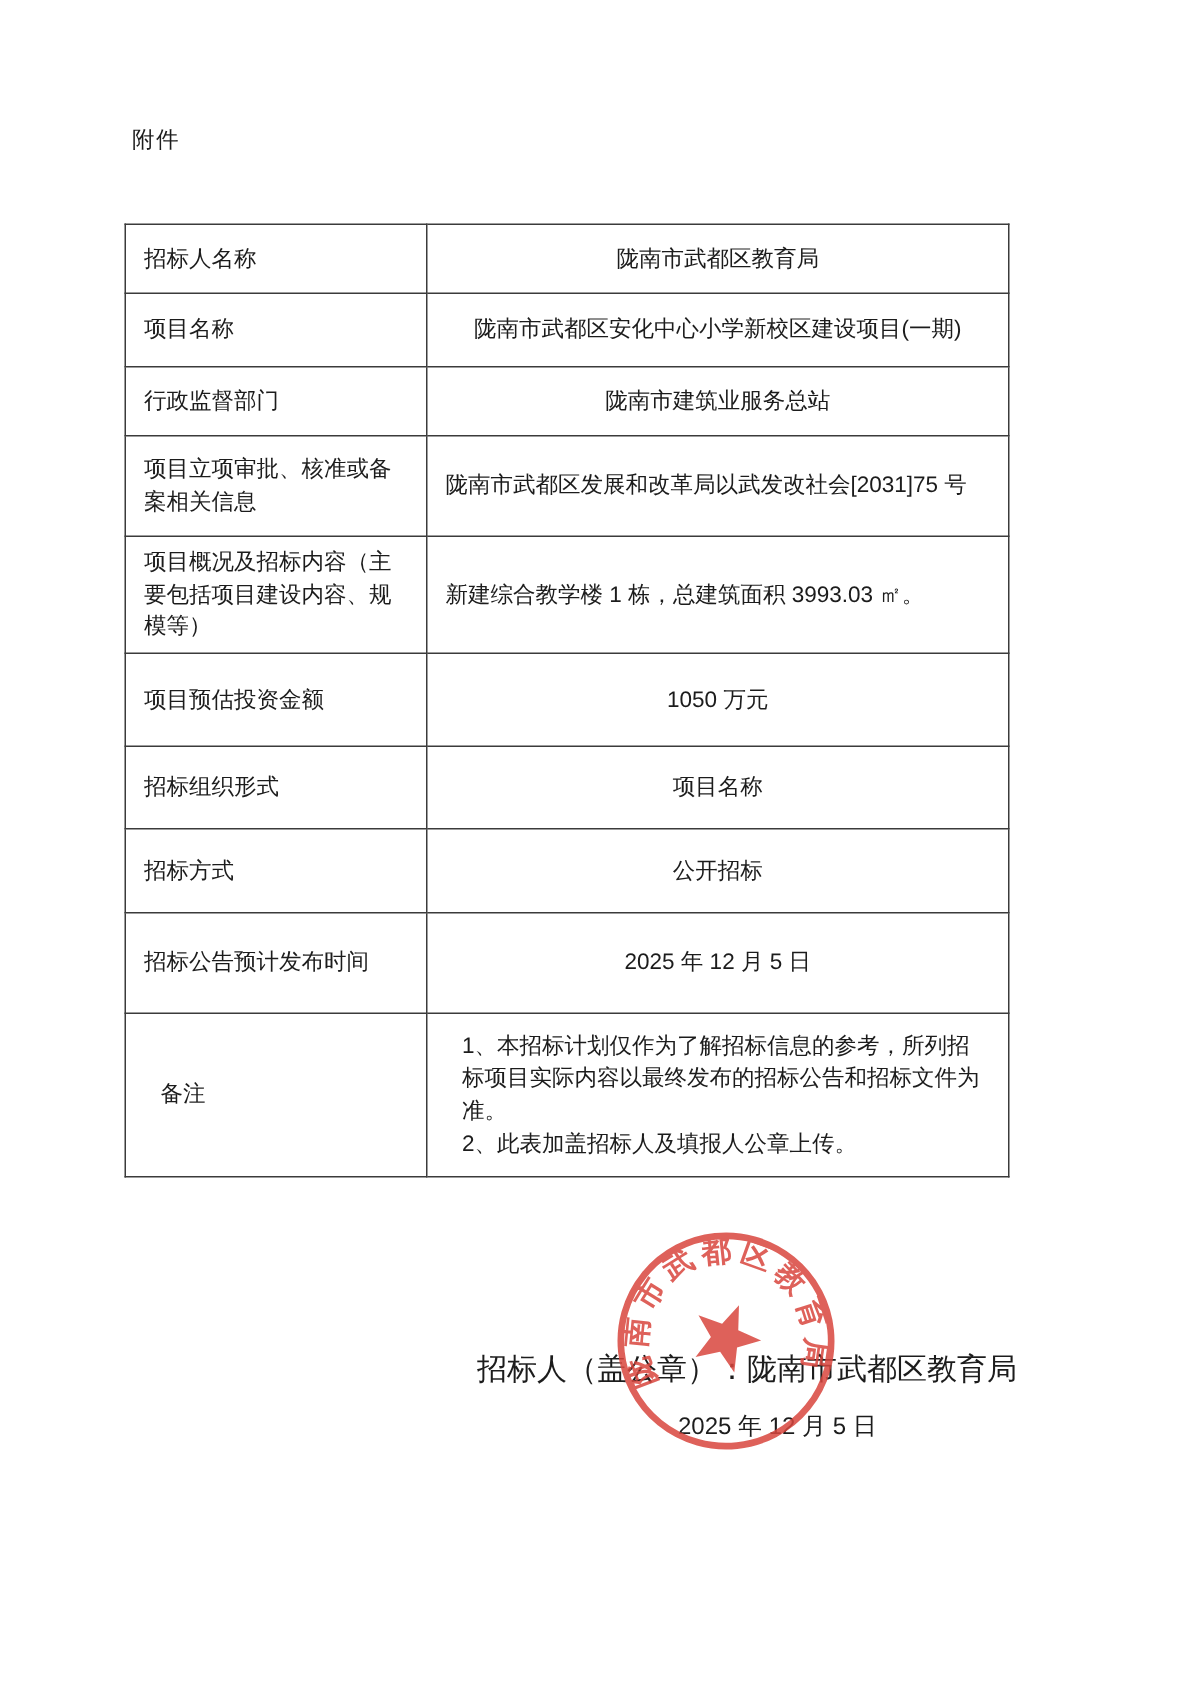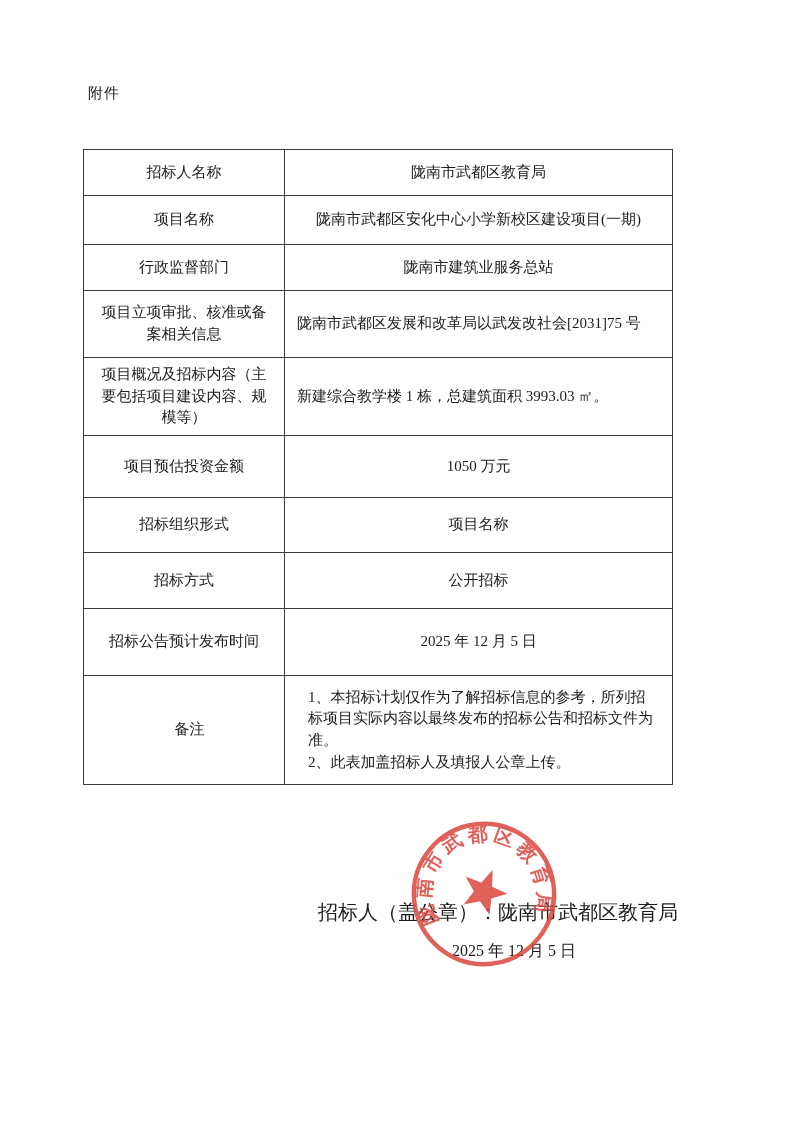--- a/index.html
+++ b/index.html
@@ -1,20 +1,20 @@
 <!DOCTYPE html>
 <html><head>
 <meta charset="utf-8">
 <style>
   html,body { margin:0; padding:0; background:#ffffff; }
   .page {
     position:relative;
     width:793px; height:1122px;
     background:#ffffff;
-    font-family:Liberation Serif, serif;
+    font-family:Liberation Sans, sans-serif;
     color:#1c1c1c;
     overflow:hidden;
   }
   .attachment {
     position:absolute; left:88px; top:84px;
     font-size:15px; letter-spacing:1px;
   }
   .doc-title {
     position:absolute; left:83px; top:104px; width:589px;
     text-align:center; font-size:26px; font-weight:bold;
@@ -24,21 +24,21 @@
     position:absolute; left:83px; top:149px;
     width:590px; border-collapse:collapse; table-layout:fixed;
   }
   table.tender td {
     border:1.5px solid #3b3b3b;
     font-size:15px; line-height:1.45;
     vertical-align:middle;
     padding:4px 12px;
     word-break:break-all;
   }
-  td.lbl { width:176px; text-align:center; }
+  td.lbl { width:176px; text-align:left; }
   td.val { text-align:center; }
   td.val.left { text-align:left; }
   tr.r1  td { height:37px; }
   tr.r2  td { height:40px; }
   tr.r3  td { height:37px; }
   tr.r4  td { height:58px; }
   tr.r5  td { height:69px; }
   tr.r6  td { height:44px; }
   tr.r7  td { height:53px; }
   tr.r8  td { height:46px; }

